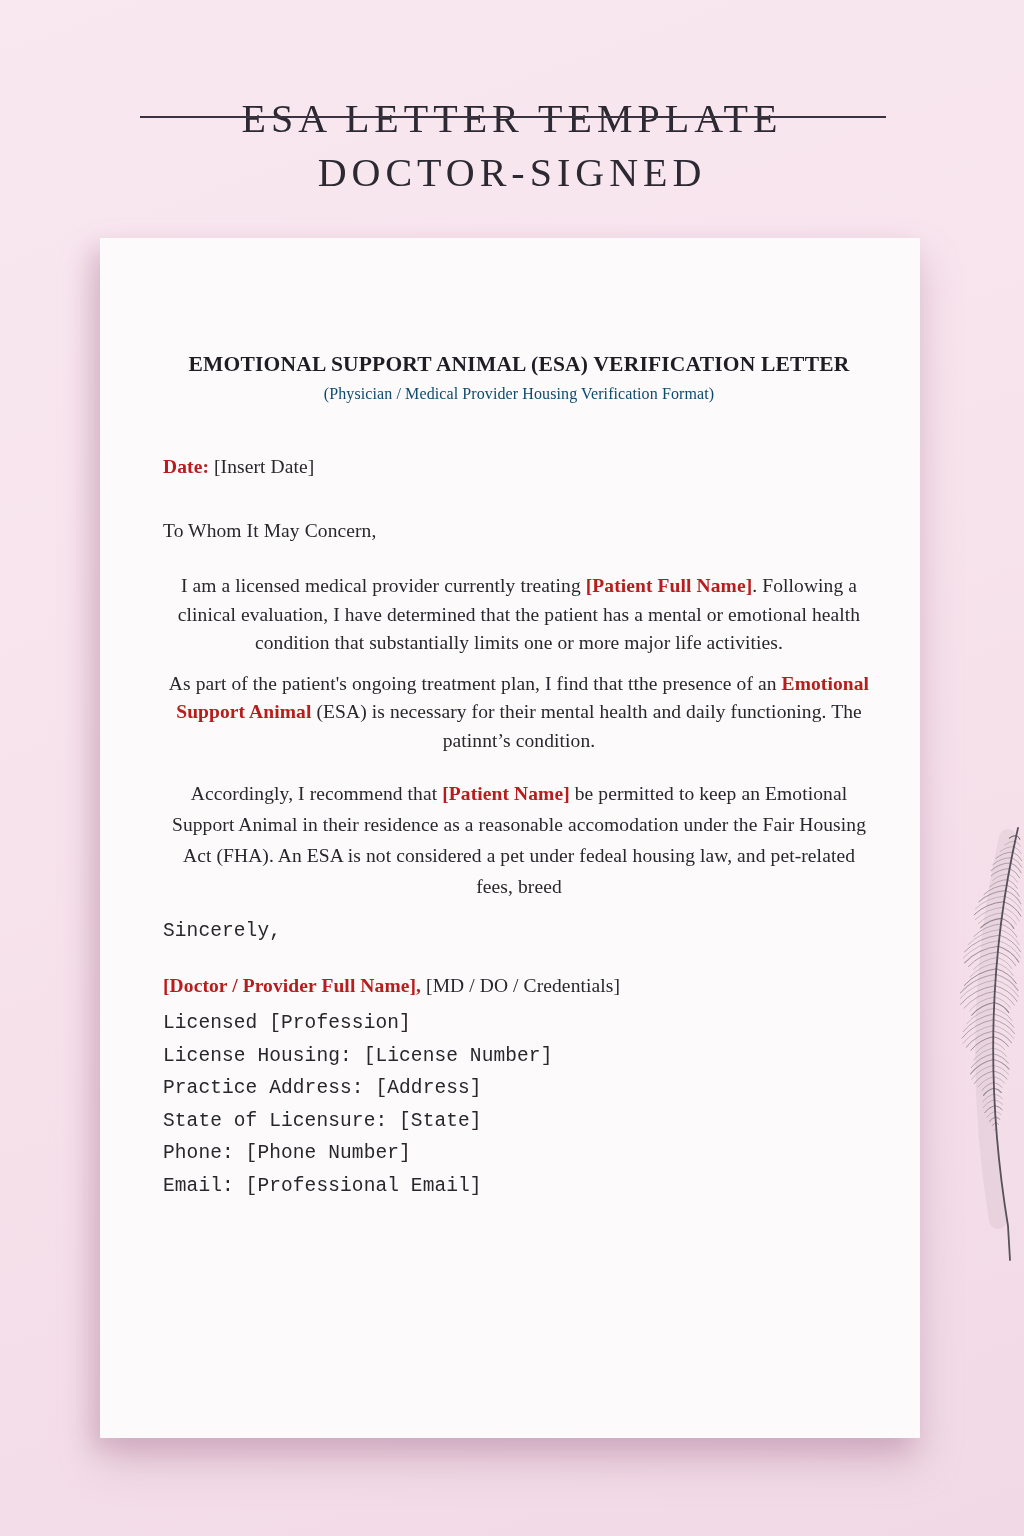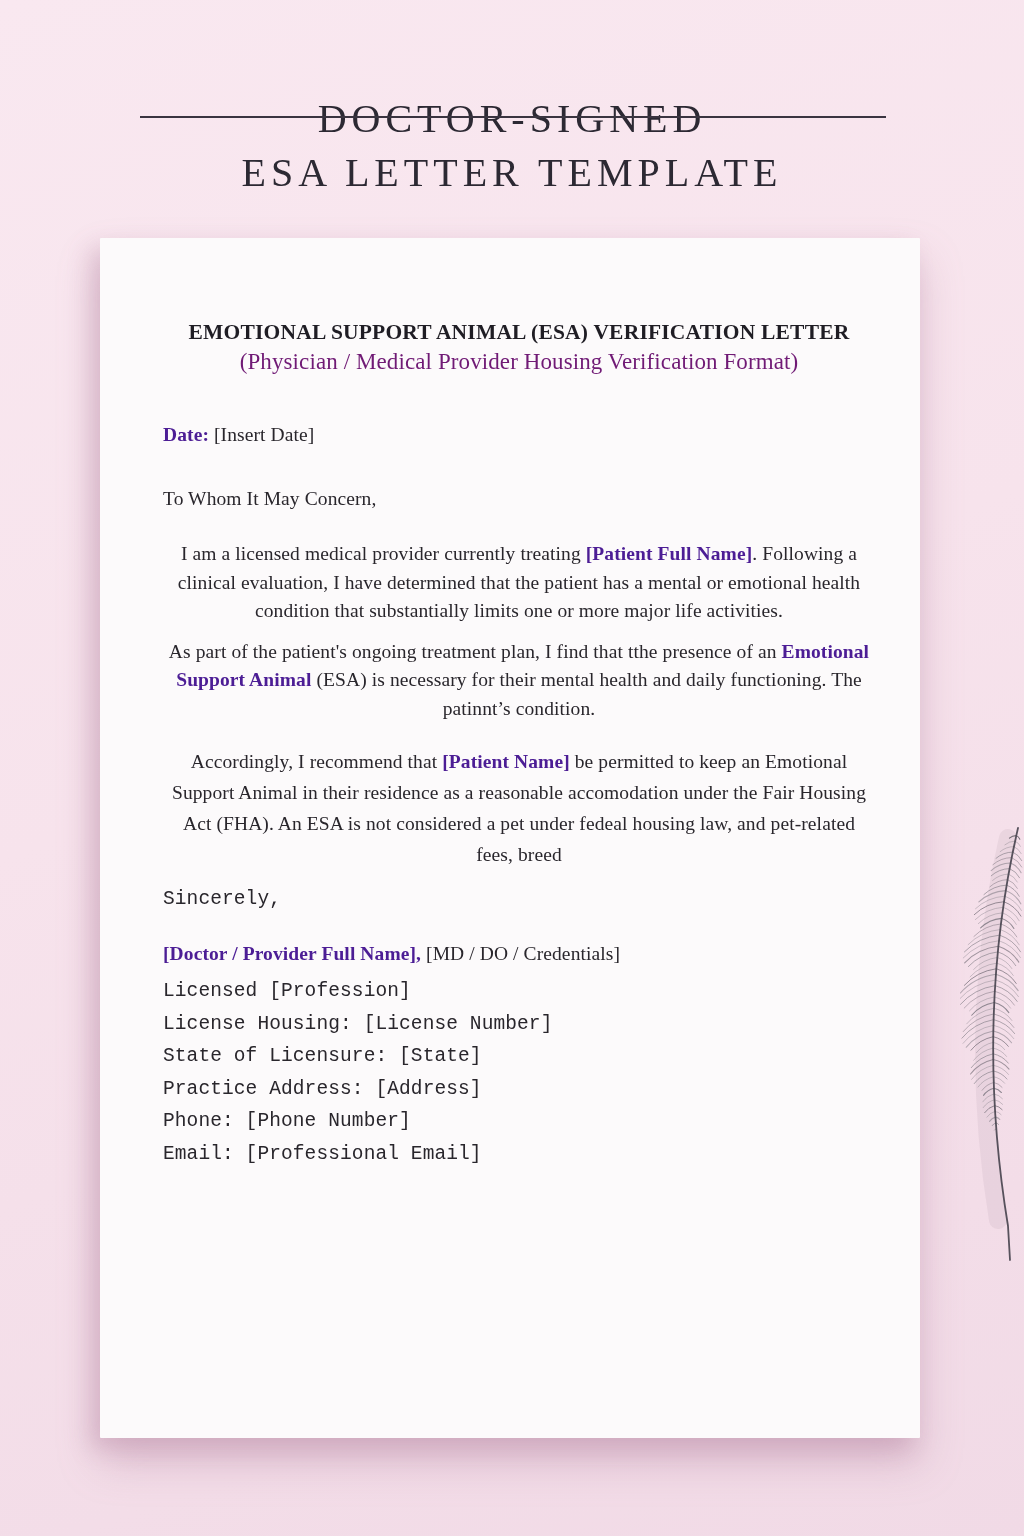--- a/index.html
+++ b/index.html
@@ -18,53 +18,53 @@
   }
   .banner-title .line{display:block;}
   .banner-rule{
     position:absolute;top:116px;left:140px;width:746px;height:2px;
     background:#3a3440;
   }
 
   
   .paper{
     position:absolute;left:100px;top:238px;width:820px;height:1200px;
-    box-sizing:border-box;padding:80px 45px 0 63px;
+    box-sizing:border-box;padding:112px 45px 0 63px;
     background:#fcfafb;border-radius:1px;
     box-shadow:-10px 10px 22px rgba(178,128,158,.30),
                0 24px 40px rgba(178,128,158,.38);
     color:#29262c;font-size:19.5px;letter-spacing:.1px;
   }
   .paper p{margin:0;}
   .letter-head{text-align:center;margin:0 0 44px 0;}
   .letter-title{font-weight:bold;font-size:21.5px;line-height:29px;color:#1f1d24;letter-spacing:.2px;}
-  .letter-subtitle{font-size:23px;line-height:29px;color:#701a75;}
+  .letter-subtitle{font-size:16px;line-height:29px;color:#0c4a6e;}
   .date-line{line-height:29px;margin:0 0 35px 0 !important;}
   .salutation{line-height:29px;margin:0 0 27px 0 !important;}
   .para{line-height:28.6px;margin:0 0 12px 0 !important;text-align:center;}
   .para.m2{margin-bottom:22px !important;}
   .para.lh-lg{line-height:31.2px;margin-bottom:15px !important;}
   .para.m4{margin-bottom:39px !important;}
   .closing{line-height:29px;margin:0 0 25px 0 !important;font-family:Liberation Mono, monospace;}
   .sig-name{line-height:29px;margin:0 0 7px 0 !important;}
   .sig-line{line-height:32.5px;font-family:Liberation Mono, monospace;}
-  b{color:#4c1d95;}
+  b{color:#b91c1c;}
 
   
   #feather-svg{position:absolute;left:960px;top:824px;width:120px;height:470px;}
 </style>
 </head>
 <body>
 
 <div class="canvas">
 
   <header class="banner">
     <h1 class="banner-title">
+      <span class="line">ESA LETTER TEMPLATE</span>
       <span class="line">DOCTOR-SIGNED</span>
-      <span class="line">ESA LETTER TEMPLATE</span>
     </h1>
   </header>
   <div class="banner-rule"></div>
 
   <main class="paper">
 
     <div class="letter-head">
       <div class="letter-title">EMOTIONAL SUPPORT ANIMAL (ESA) VERIFICATION LETTER</div>
       <div class="letter-subtitle">(Physician / Medical Provider Housing Verification Format)</div>
     </div>
@@ -77,22 +77,22 @@
     <p class="para m2"><span>As part of the patient's ongoing treatment plan, I find that tthe presence of an </span><b>Emotional Support Animal</b><span> (ESA) is necessary for their mental health and daily functioning. The patinnt’s condition.</span></p>
     <p class="para lh-lg"><span>Accordingly, I recommend that </span><b>[Patient Name]</b><span> be permitted to keep an Emotional Support Animal in their residence as a reasonable accomodation under the Fair Housing Act (FHA). An ESA is not considered a pet under fedeal housing law, and pet-related fees, breed</span></p>
 
     <p class="closing">Sincerely,</p>
 
     <p class="sig-name"><b>[Doctor / Provider Full Name],</b><span> [MD / DO / Credentials]</span></p>
 
     <div class="sig-lines">
       <div class="sig-line">Licensed [Profession]</div>
       <div class="sig-line">License Housing: [License Number]</div>
+      <div class="sig-line">Practice Address: [Address]</div>
       <div class="sig-line">State of Licensure: [State]</div>
-      <div class="sig-line">Practice Address: [Address]</div>
       <div class="sig-line">Phone: [Phone Number]</div>
       <div class="sig-line">Email: [Professional Email]</div>
     </div>
 
   </main>
 
   <svg id="feather-svg" viewBox="0 0 120 470">
       <path d="M 48 14 Q 6 201 38 396" fill="none" stroke="#c2aebc" stroke-width="18" stroke-opacity="0.22" stroke-linecap="round"></path>
       <path d="M 56.27119999999999 11.6464 Q 52.32293144350251 11.632671099592521 49.41019991617593 14.075756843011176" fill="none" stroke="#59555e" stroke-width="1.0499999999999998" stroke-opacity="0.85" stroke-linecap="round"></path>
       <path d="M 56.27119999999999 11.6464 Q 58.73501419986677 12.78563836429388 59.83946057430502 15.154466002888615" fill="none" stroke="#59555e" stroke-width="1.0499999999999998" stroke-opacity="0.85" stroke-linecap="round"></path>

